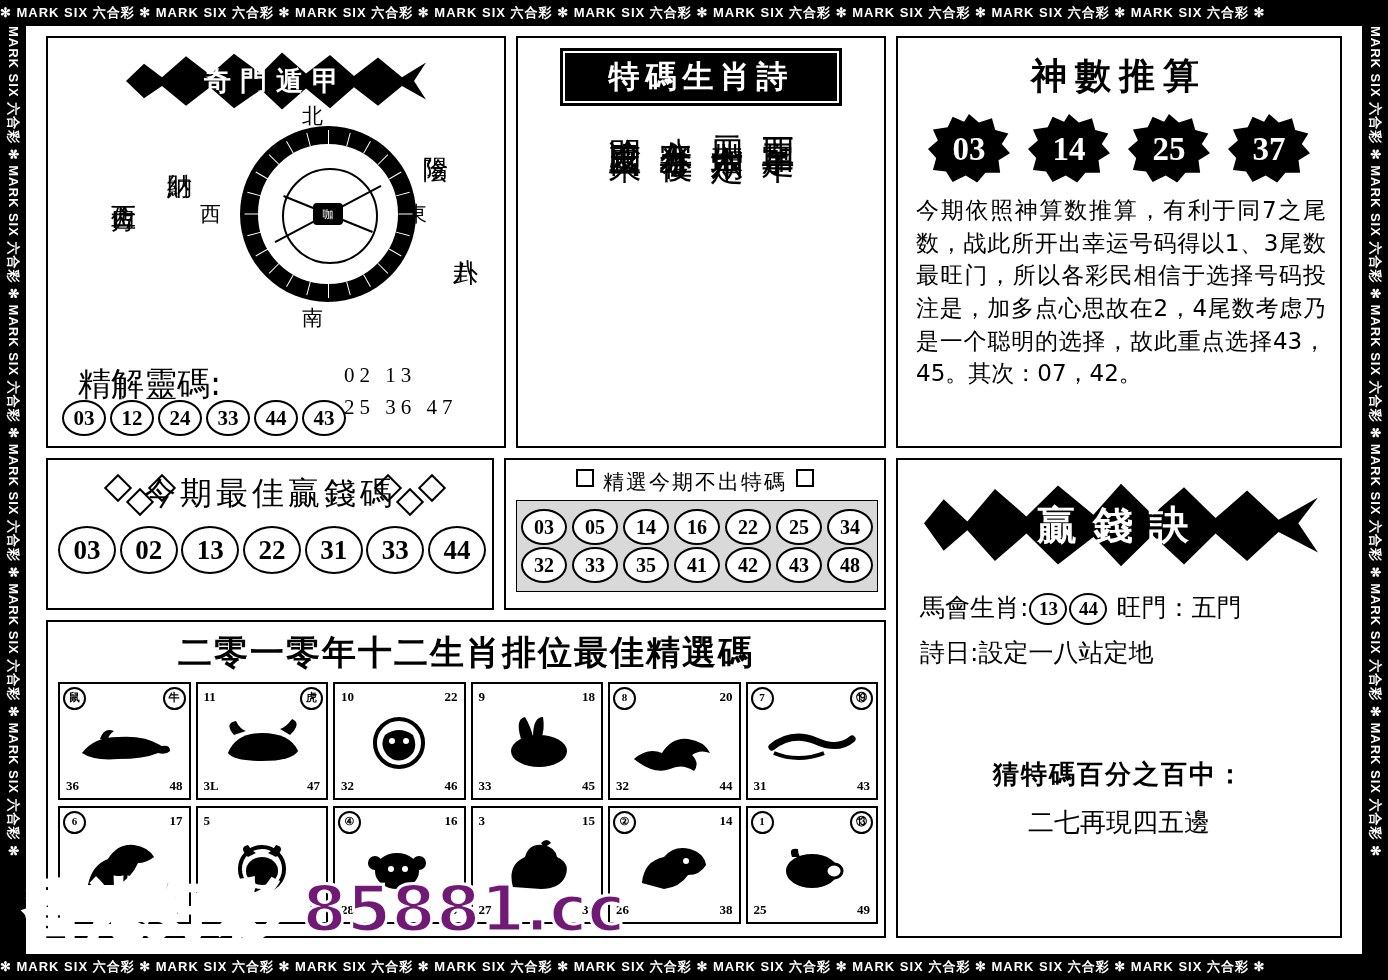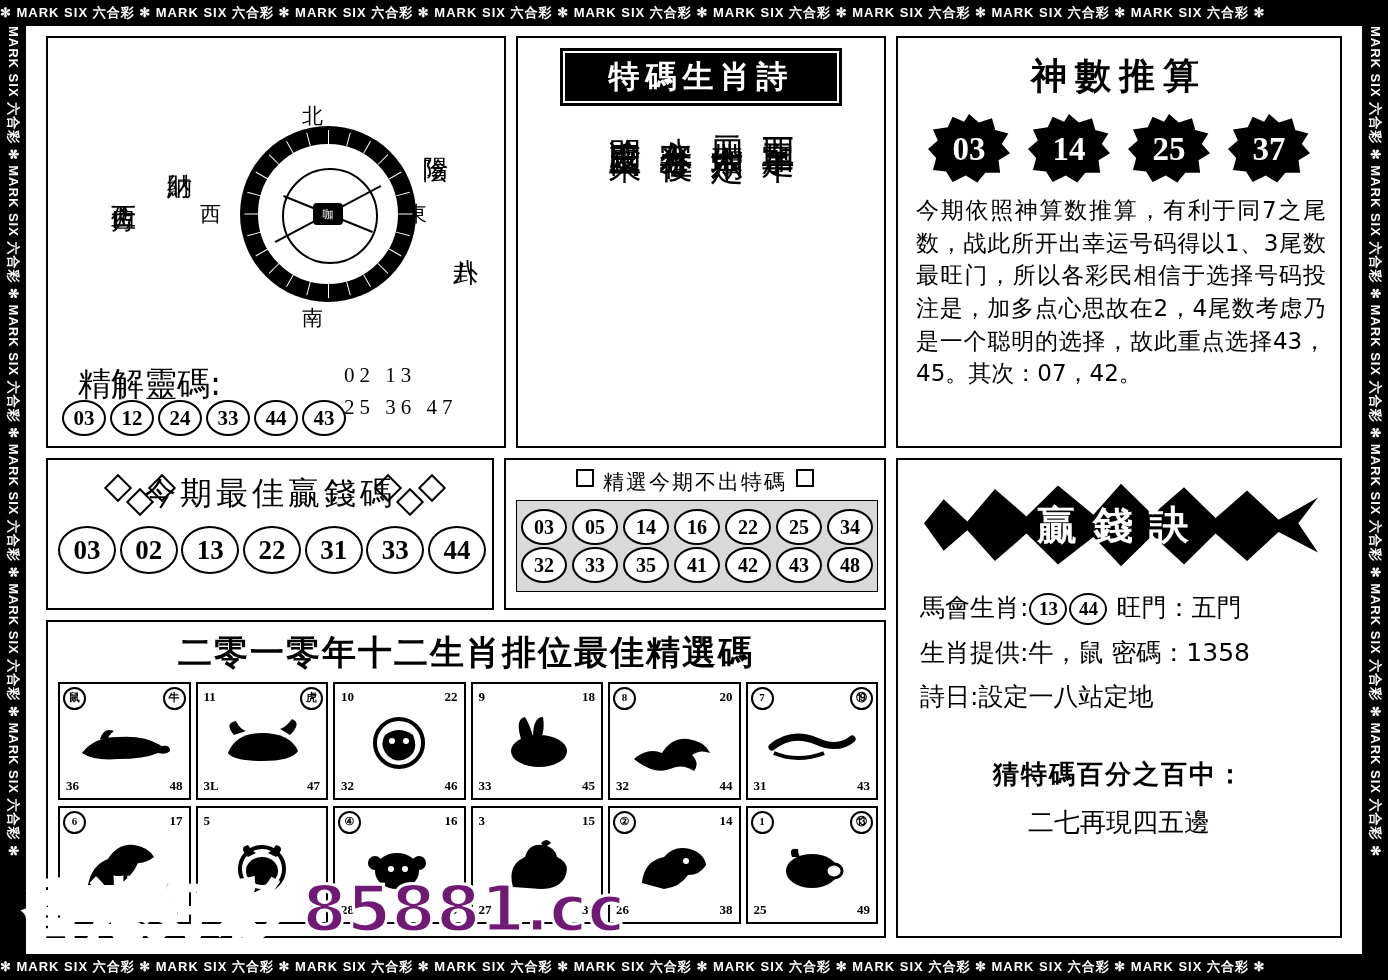--- a/index.html
+++ b/index.html
@@ -156,20 +156,24 @@
   <div class="mk-band mk-top"><span>✻ MARK SIX 六合彩 ✻ MARK SIX 六合彩 ✻ MARK SIX 六合彩 ✻ MARK SIX 六合彩 ✻ MARK SIX 六合彩 ✻ MARK SIX 六合彩 ✻ MARK SIX 六合彩 ✻ MARK SIX 六合彩 ✻ MARK SIX 六合彩 ✻</span></div>
   <div class="mk-band mk-bot"><span>✻ MARK SIX 六合彩 ✻ MARK SIX 六合彩 ✻ MARK SIX 六合彩 ✻ MARK SIX 六合彩 ✻ MARK SIX 六合彩 ✻ MARK SIX 六合彩 ✻ MARK SIX 六合彩 ✻ MARK SIX 六合彩 ✻ MARK SIX 六合彩 ✻</span></div>
   <div class="mk-band mk-left">
       <span class="vtext">MARK SIX 六合彩 ✻ MARK SIX 六合彩 ✻ MARK SIX 六合彩 ✻ MARK SIX 六合彩 ✻ MARK SIX 六合彩 ✻ MARK SIX 六合彩 ✻</span>
     </div>
   <div class="mk-band mk-right">
       <span class="vtext">MARK SIX 六合彩 ✻ MARK SIX 六合彩 ✻ MARK SIX 六合彩 ✻ MARK SIX 六合彩 ✻ MARK SIX 六合彩 ✻ MARK SIX 六合彩 ✻</span>
     </div>
 
   <div class="panel" id="p1">
+    <div class="starburst">
+      <div class="star-shape"></div>
+      <div class="star-label">奇門遁甲</div>
+    </div>
 
     <div class="compass-wrap">
       <div class="cdial">
         <div class="tick" style="transform:rotate(0deg)"></div>
           <div class="tick" style="transform:rotate(15deg)"></div>
         <div class="tick" style="transform:rotate(30deg)"></div>
           <div class="tick" style="transform:rotate(45deg)"></div>
         <div class="tick" style="transform:rotate(60deg)"></div>
           <div class="tick" style="transform:rotate(75deg)"></div>
         <div class="tick" style="transform:rotate(90deg)"></div>
@@ -448,21 +452,20 @@
 
   <div class="panel" id="p7">
     <div class="star2">
       <div class="star-shape"></div>
       <div class="star-label">贏錢訣</div>
     </div>
     <div class="p7-lines">
       <div>
         <span>馬會生肖:</span><span class="bl">13</span><span class="bl">44</span>&nbsp;<span>旺門：五門</span>
       </div>
-      <div>生肖提供:牛，鼠 密碼：1358</div>
       <div>詩日:設定一八站定地</div>
     </div>
     <div class="p7-foot">
       <div class="hd">猜特碼百分之百中：</div>
       <div>二七再現四五邊</div>
     </div>
   </div>
 
   <div class="wm">
     <div class="wm-txt">香港好彩 85881.cc</div>

